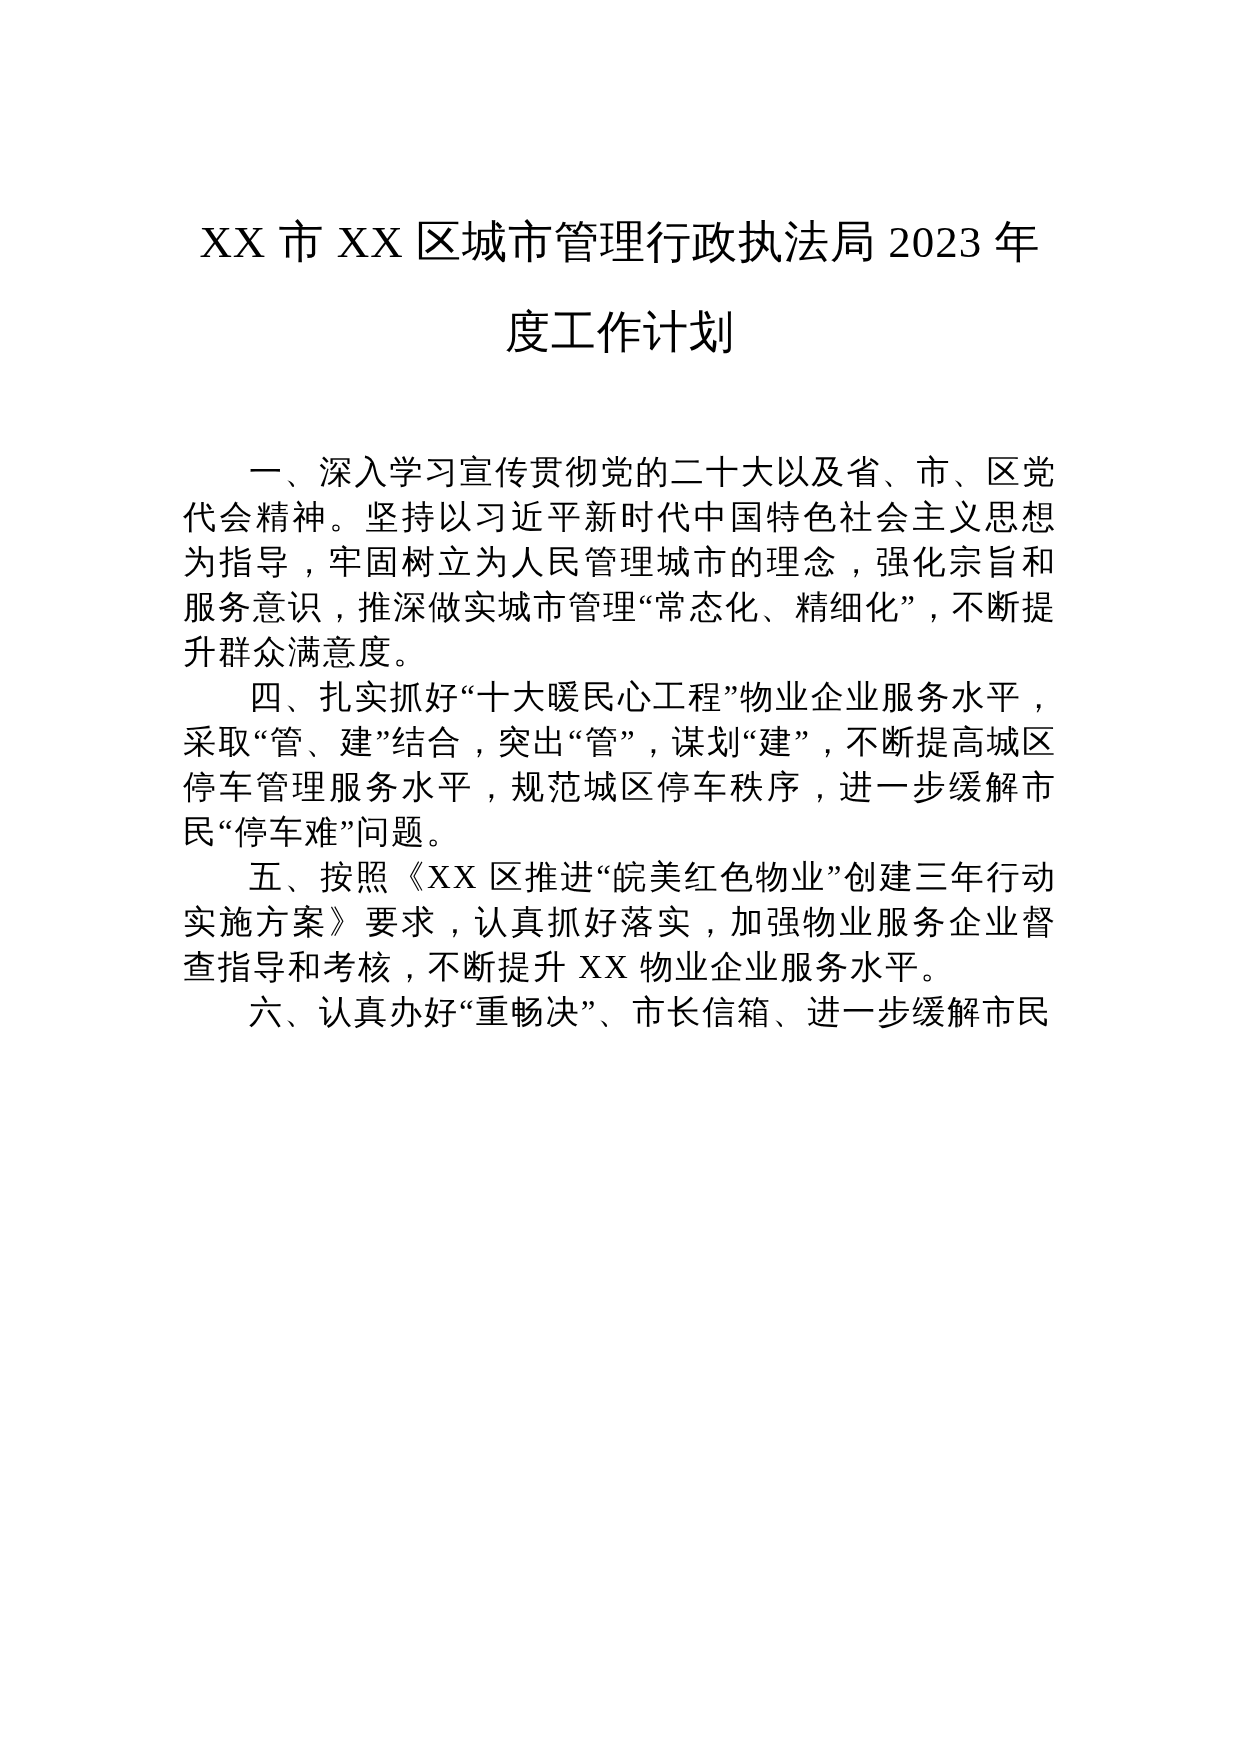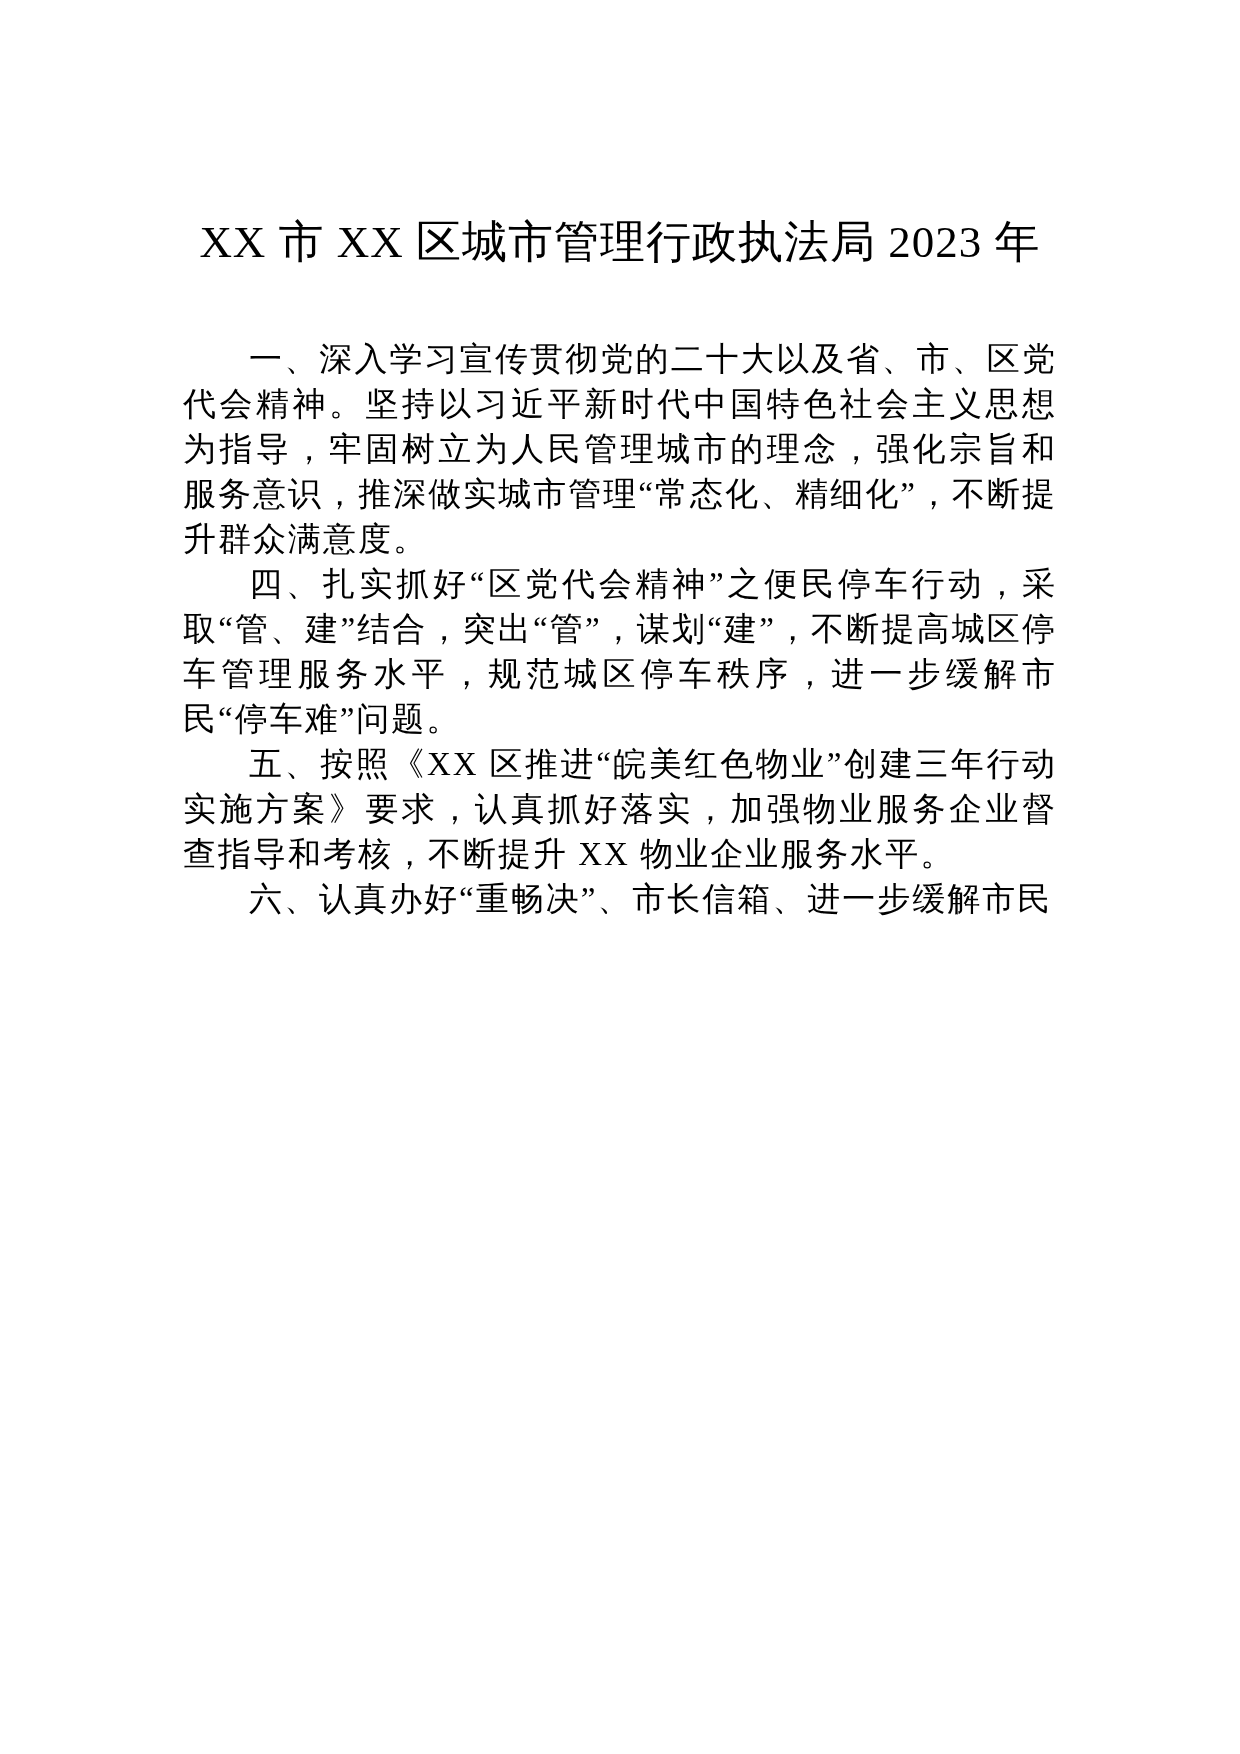--- a/index.html
+++ b/index.html
@@ -25,42 +25,43 @@
     text-align: center;
   }
   .title-line {
     display: block;
     font-size: 45px;
     line-height: 90px;
     letter-spacing: 1px;
     white-space: nowrap;
   }
   .doc-body {
-    margin-top: 50px;
+    margin-top: 73px;
     font-size: 33px;
     line-height: 45px;
     text-align: justify;
     text-justify: inter-character;
     letter-spacing: 2px;
   }
   .doc-body p {
     margin: 0;
     padding: 0;
     text-indent: 2em;
   }
 </style>
 </head>
 <body>
 
 <div class="page">
 
   <h1 class="doc-title">
     <span class="title-line">XX 市 XX 区城市管理行政执法局 2023 年</span>
+    <span class="title-line">度工作计划</span>
   </h1>
 
   <div class="doc-body">
     <p>一、深入学习宣传贯彻党的二十大以及省、市、区党代会精神。坚持以习近平新时代中国特色社会主义思想为指导，牢固树立为人民管理城市的理念，强化宗旨和服务意识，推深做实城市管理“常态化、精细化”，不断提升群众满意度。</p>
-    <p>四、扎实抓好“区党代会精神”之便民停车行动，采取“管、建”结合，突出“管”，谋划“建”，不断提高城区停车管理服务水平，规范城区停车秩序，进一步缓解市民“停车难”问题。</p>
+    <p>四、扎实抓好“十大暖民心工程”物业企业服务水平，采取“管、建”结合，突出“管”，谋划“建”，不断提高城区停车管理服务水平，规范城区停车秩序，进一步缓解市民“停车难”问题。</p>
     <p>五、按照《XX 区推进“皖美红色物业”创建三年行动实施方案》要求，认真抓好落实，加强物业服务企业督查指导和考核，不断提升 XX 物业企业服务水平。</p>
     <p>六、认真办好“重畅决”、市长信箱、进一步缓解市民</p>
   </div>
 
 </div>
 
 </body></html>

